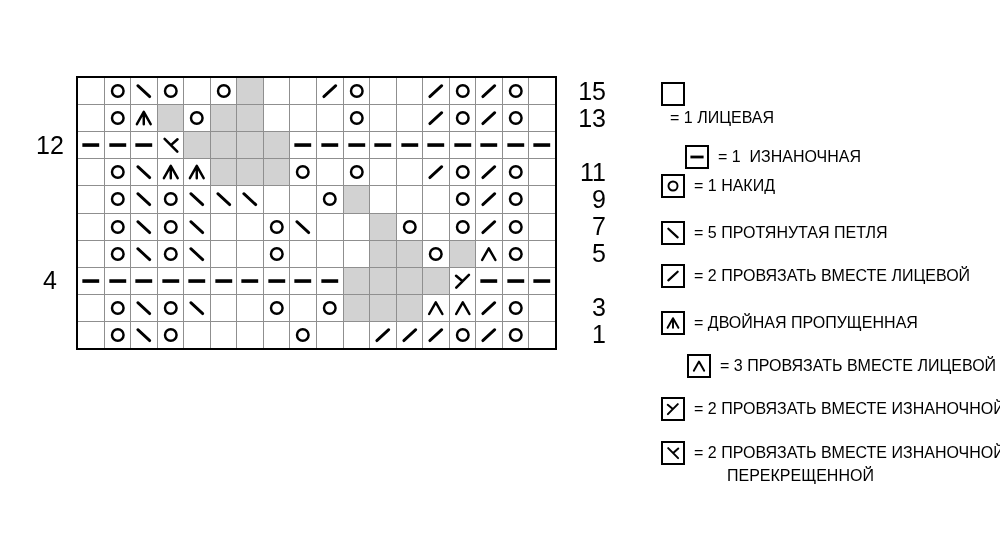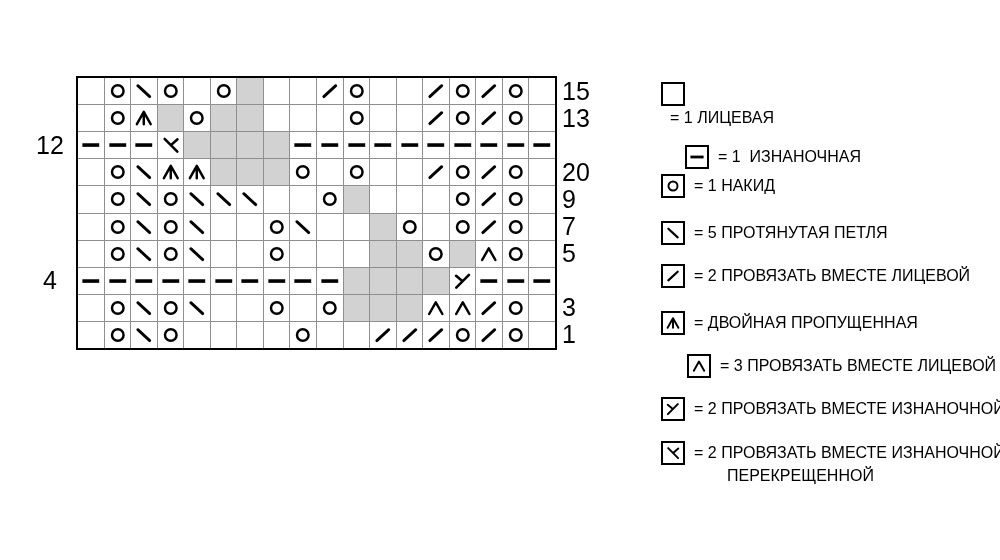--- a/index.html
+++ b/index.html
@@ -12,21 +12,21 @@
     display:grid;grid-template-columns:repeat(18,1fr);grid-template-rows:repeat(10,1fr);
     gap:1px;background:#8f8f8f;border:2px solid #000;
   }
   .cell{background:#ffffff;display:flex;align-items:center;justify-content:center;}
   .cell.shade{background:#d2d2d2;}
   .cell svg{width:100%;height:100%;display:block;}
   .row-label{
     position:absolute;font-size:25px;line-height:27px;height:27px;
     white-space:nowrap;
   }
-  .row-label.right{left:562px;width:44px;text-align:left;}
+  .row-label.right{left:562px;width:44px;text-align:right;}
   .row-label.left{left:28px;width:44px;text-align:center;}
   .legend{position:absolute;left:661px;top:0;width:335px;}
   .legend-item{position:absolute;left:0;display:flex;align-items:flex-start;}
   .legend-box{
     width:24px;height:24px;border:2px solid #000;box-sizing:border-box;
     background:#fff;flex:0 0 auto;display:flex;align-items:center;justify-content:center;
   }
   .legend-box svg{width:100%;height:100%;display:block;}
   .legend-text{margin-left:9px;font-size:16px;line-height:24px;white-space:pre;}
   .legend-line2{line-height:21px;margin-left:33px;}
@@ -629,21 +629,21 @@
       <svg viewBox="0 0 27 27" fill="none" stroke="#000">
         <circle cx="13.5" cy="13.5" r="6.1" stroke-width="2.6"></circle>
       </svg>
     </div>
     <div class="cell"></div>
   </div>
 <div id="row-labels">
     <div class="row-label right" style="top: 78px;">15</div>
     <div class="row-label right" style="top: 105px;">13</div>
     <div class="row-label left" style="top: 132px;">12</div>
-    <div class="row-label right" style="top: 159px;">20</div>
+    <div class="row-label right" style="top: 159px;">11</div>
     <div class="row-label right" style="top: 186px;">9</div>
     <div class="row-label right" style="top: 213px;">7</div>
     <div class="row-label right" style="top: 240px;">5</div>
     <div class="row-label left" style="top: 267px;">4</div>
     <div class="row-label right" style="top: 294px;">3</div>
     <div class="row-label right" style="top: 321px;">1</div>
   </div>
 <div class="legend" id="legend">
     <div class="legend-item" style="top: 82px; flex-direction: column;">
       <div class="legend-box"></div>

